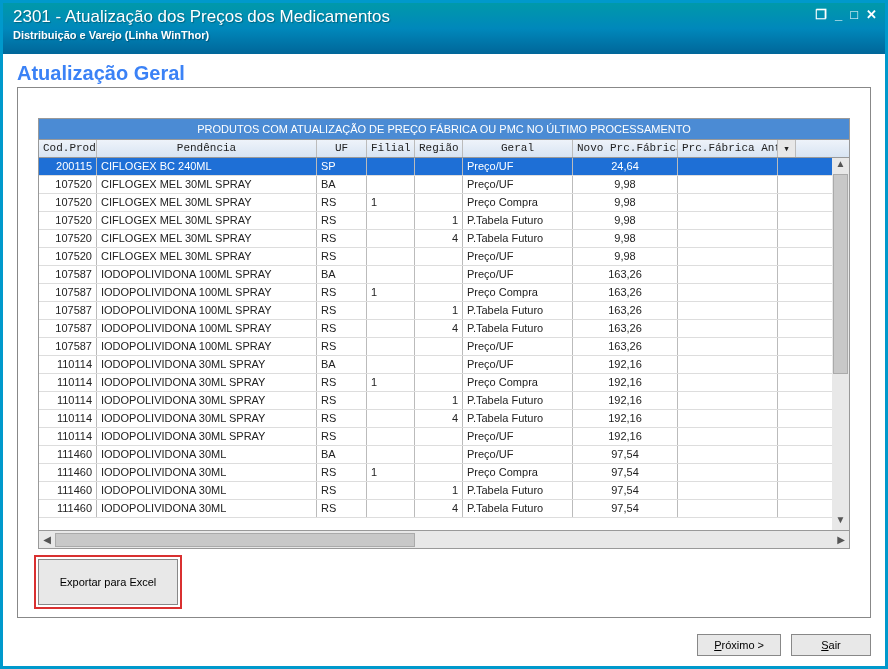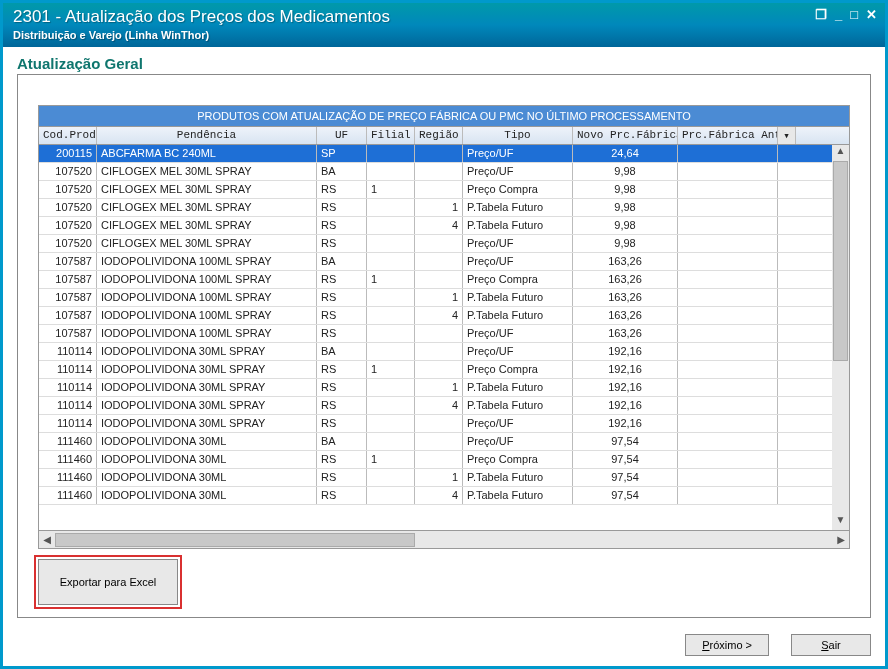--- a/index.html
+++ b/index.html
@@ -3,28 +3,28 @@
 <meta charset="utf-8">
 <style>
   * { box-sizing: border-box; margin: 0; padding: 0; }
   body { font-family: Tahoma, Verdana, sans-serif; font-size: 11px; background: #fff; }
   .window {
     width: 888px; height: 669px; border: 3px solid #0099cc;
     background: #fff; position: relative; display: flex; flex-direction: column;
   }
   .titlebar {
     background: linear-gradient(to bottom, #0099aa, #0088bb 50%, #006699);
-    color: #fff; padding: 4px 10px 6px 10px; position: relative;
+    color: #fff; padding: 4px 10px 13px 10px; position: relative;
   }
   .titlebar-title { font-size: 17px; font-weight: normal; text-shadow: 1px 1px 1px rgba(0,0,0,0.3); }
   .titlebar-sub { font-size: 11px; font-weight: bold; margin-top: 2px; text-shadow: 1px 1px 1px rgba(0,0,0,0.3); }
   .titlebar-controls { position: absolute; right: 8px; top: 4px; display: flex; gap: 8px; }
   .titlebar-controls span { color: #fff; font-size: 13px; font-weight: bold; cursor: pointer; }
   .content { flex: 1; padding: 8px 14px; display: flex; flex-direction: column; background:#fff; }
-  .section-title { font-size: 15px; font-weight: bold; color: #0f766e; margin-bottom: 2px; }
+  .section-title { font-size: 20px; font-weight: bold; color: #3b82f6; margin-bottom: 2px; }
   .section-sub { font-size: 11px; color: #222; margin-bottom: 10px; }
   .table-frame { flex: 1; border: 1px solid #888; padding: 30px 20px 12px 20px; display:flex; flex-direction:column; background:#fff; }
   .band-title {
     background: #4b8bd4; color: #fff; font-weight: normal; font-size: 11px;
     text-align: center; padding: 4px 2px; border:1px solid #999; border-bottom:none;
   }
   .grid-wrap { border:1px solid #999; flex:1; display:flex; flex-direction:column; overflow:hidden; background:#fff; }
   .grid-head { display:flex; background: linear-gradient(to bottom,#eef3fa,#d8e4f2); border-bottom:1px solid #999;font-family:Liberation Mono, monospace; }
   .grid-head .col, .grid-row .col { border-right:1px solid #bbb; padding:2px 4px; white-space:nowrap; overflow:hidden; }
   .grid-head .col { font-size:11px; color:#222; text-align:center; }
@@ -44,21 +44,21 @@
   .grid-scroll-h .arrow { width:16px; text-align:center; color:#555; font-size:10px; }
   .grid-scroll-h .thumb { position:absolute; left:16px; width:360px; height:14px; top:2px; background:#c8c8c8; border:1px solid #aaa; }
   .vscroll { position:absolute; right:0; top:0; bottom:0; width:17px; background:#e8e8e8; display:flex; flex-direction:column; }
   .vscroll .arrow { height:16px; text-align:center; font-size:10px; color:#555; }
   .vscroll .track { flex:1; position:relative; }
   .vscroll .thumb { position:absolute; top:0; left:1px; right:1px; height:200px; background:#c8c8c8; border:1px solid #aaa; }
   .export-btn {
     margin-top:10px; width:140px; padding:16px 10px; background:#e8e8e8; border:1px solid #888;
     font-size:11px; cursor:pointer; outline: 2px solid #d93030; outline-offset:2px;
   }
-  .bottom-bar { padding:8px 14px 10px 14px; display:flex; justify-content:flex-end; gap:22px; }
+  .bottom-bar { padding:8px 14px 10px 14px; display:flex; justify-content:flex-end; gap:10px; }
   .btn { padding:4px 16px; background:#e8e8e8; border:1px solid #888; font-size:11px; cursor:pointer; min-width:80px; }
   .btn u { text-decoration:underline; }
 </style>
 </head>
 <body>
 
 <div class="window">
   <div class="titlebar">
     <div class="titlebar-title">2301 - Atualização dos Preços dos Medicamentos</div>
     <div class="titlebar-sub">Distribuição e Varejo (Linha WinThor)</div>
@@ -75,36 +75,36 @@
 
     <div class="table-frame">
       <div class="band-title">PRODUTOS COM ATUALIZAÇÃO DE PREÇO FÁBRICA OU PMC NO ÚLTIMO PROCESSAMENTO</div>
       <div class="grid-wrap">
         <div class="grid-head">
           <div class="col col-cod">Cod.Prod.</div>
           <div class="col col-desc">Pendência</div>
           <div class="col col-uf">UF</div>
           <div class="col col-filial">Filial</div>
           <div class="col col-reg">Região</div>
-          <div class="col col-tipo">Tipo</div>
+          <div class="col col-tipo">Geral</div>
           <div class="col col-novo">Novo Prc.Fábrica</div>
           <div class="col col-ant">Prc.Fábrica Ant.</div>
           <div class="col col-scroll">▾</div>
         </div>
         <div class="grid-body" id="grid-body">
           <div class="vscroll">
             <div class="arrow">▲</div>
             <div class="track">
                 <div class="thumb"></div>
               </div>
             <div class="arrow">▼</div>
           </div>
         <div class="grid-row selected">
               <div class="col col-cod">200115</div>
-              <div class="col col-desc">ABCFARMA BC 240ML</div>
+              <div class="col col-desc">CIFLOGEX BC 240ML</div>
               <div class="col col-uf">SP</div>
               <div class="col col-filial"></div>
               <div class="col col-reg"></div>
               <div class="col col-tipo">Preço/UF</div>
               <div class="col col-novo">24,64</div>
               <div class="col col-ant"></div>
             </div>
             <div class="grid-row">
               <div class="col col-cod">107520</div>
               <div class="col col-desc">CIFLOGEX MEL 30ML SPRAY</div>

